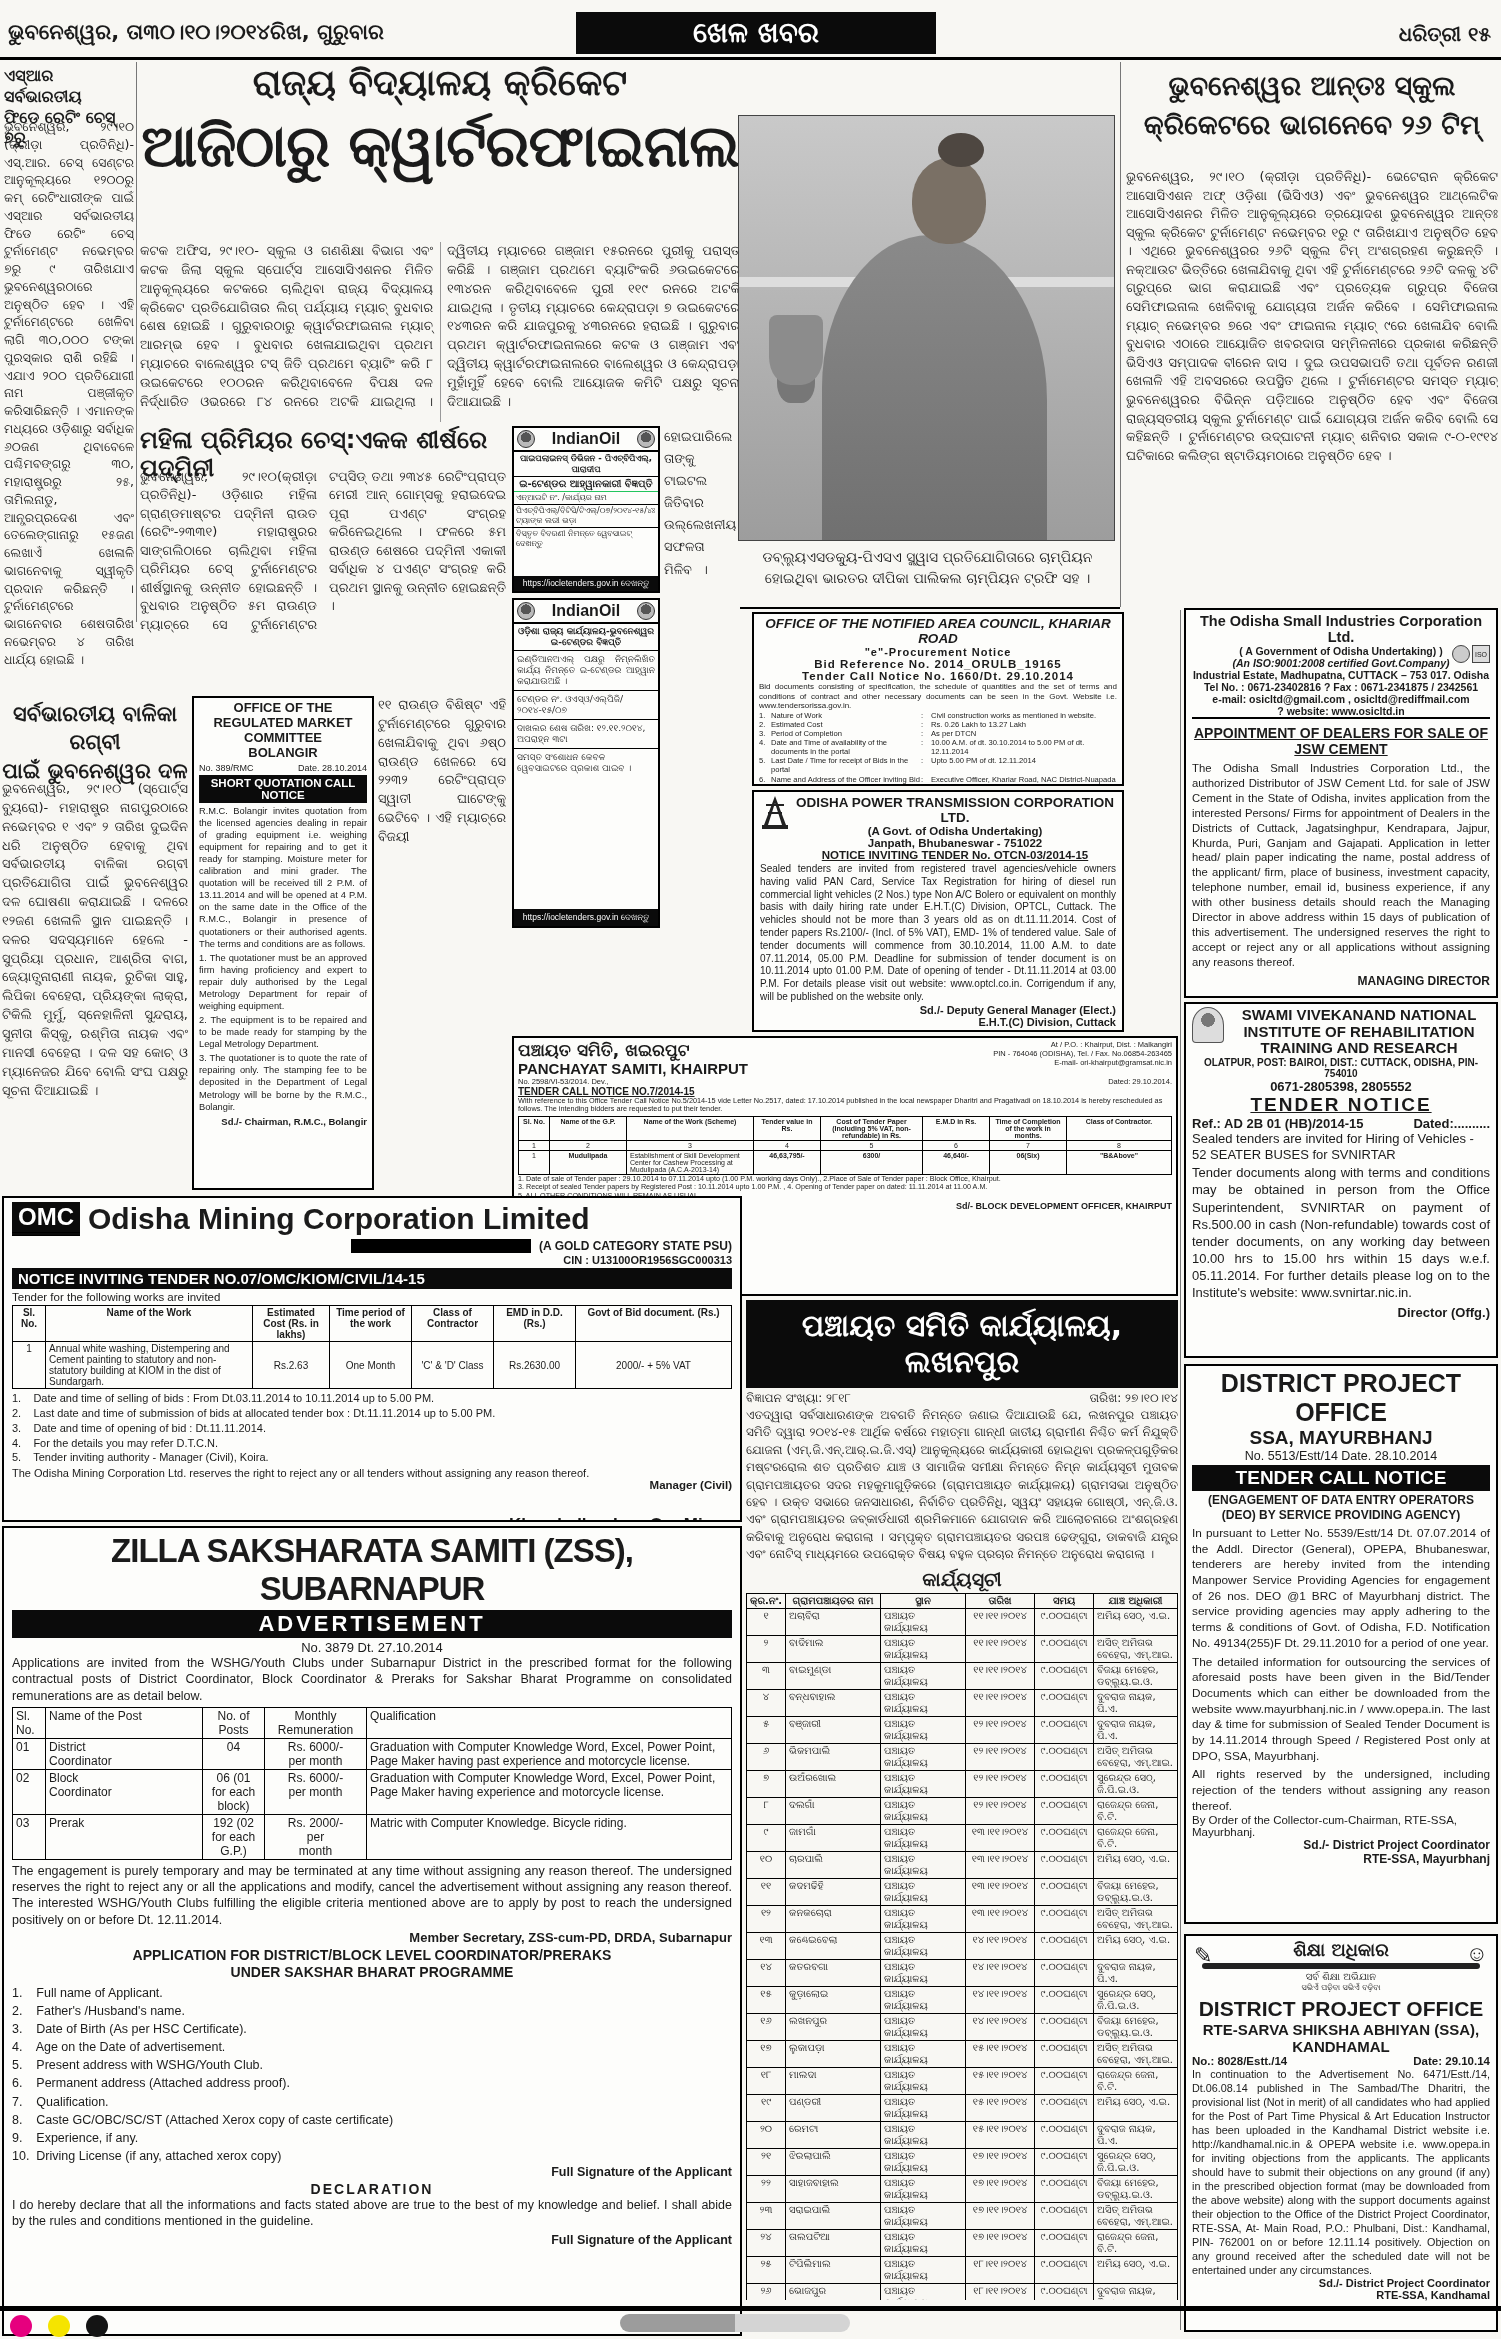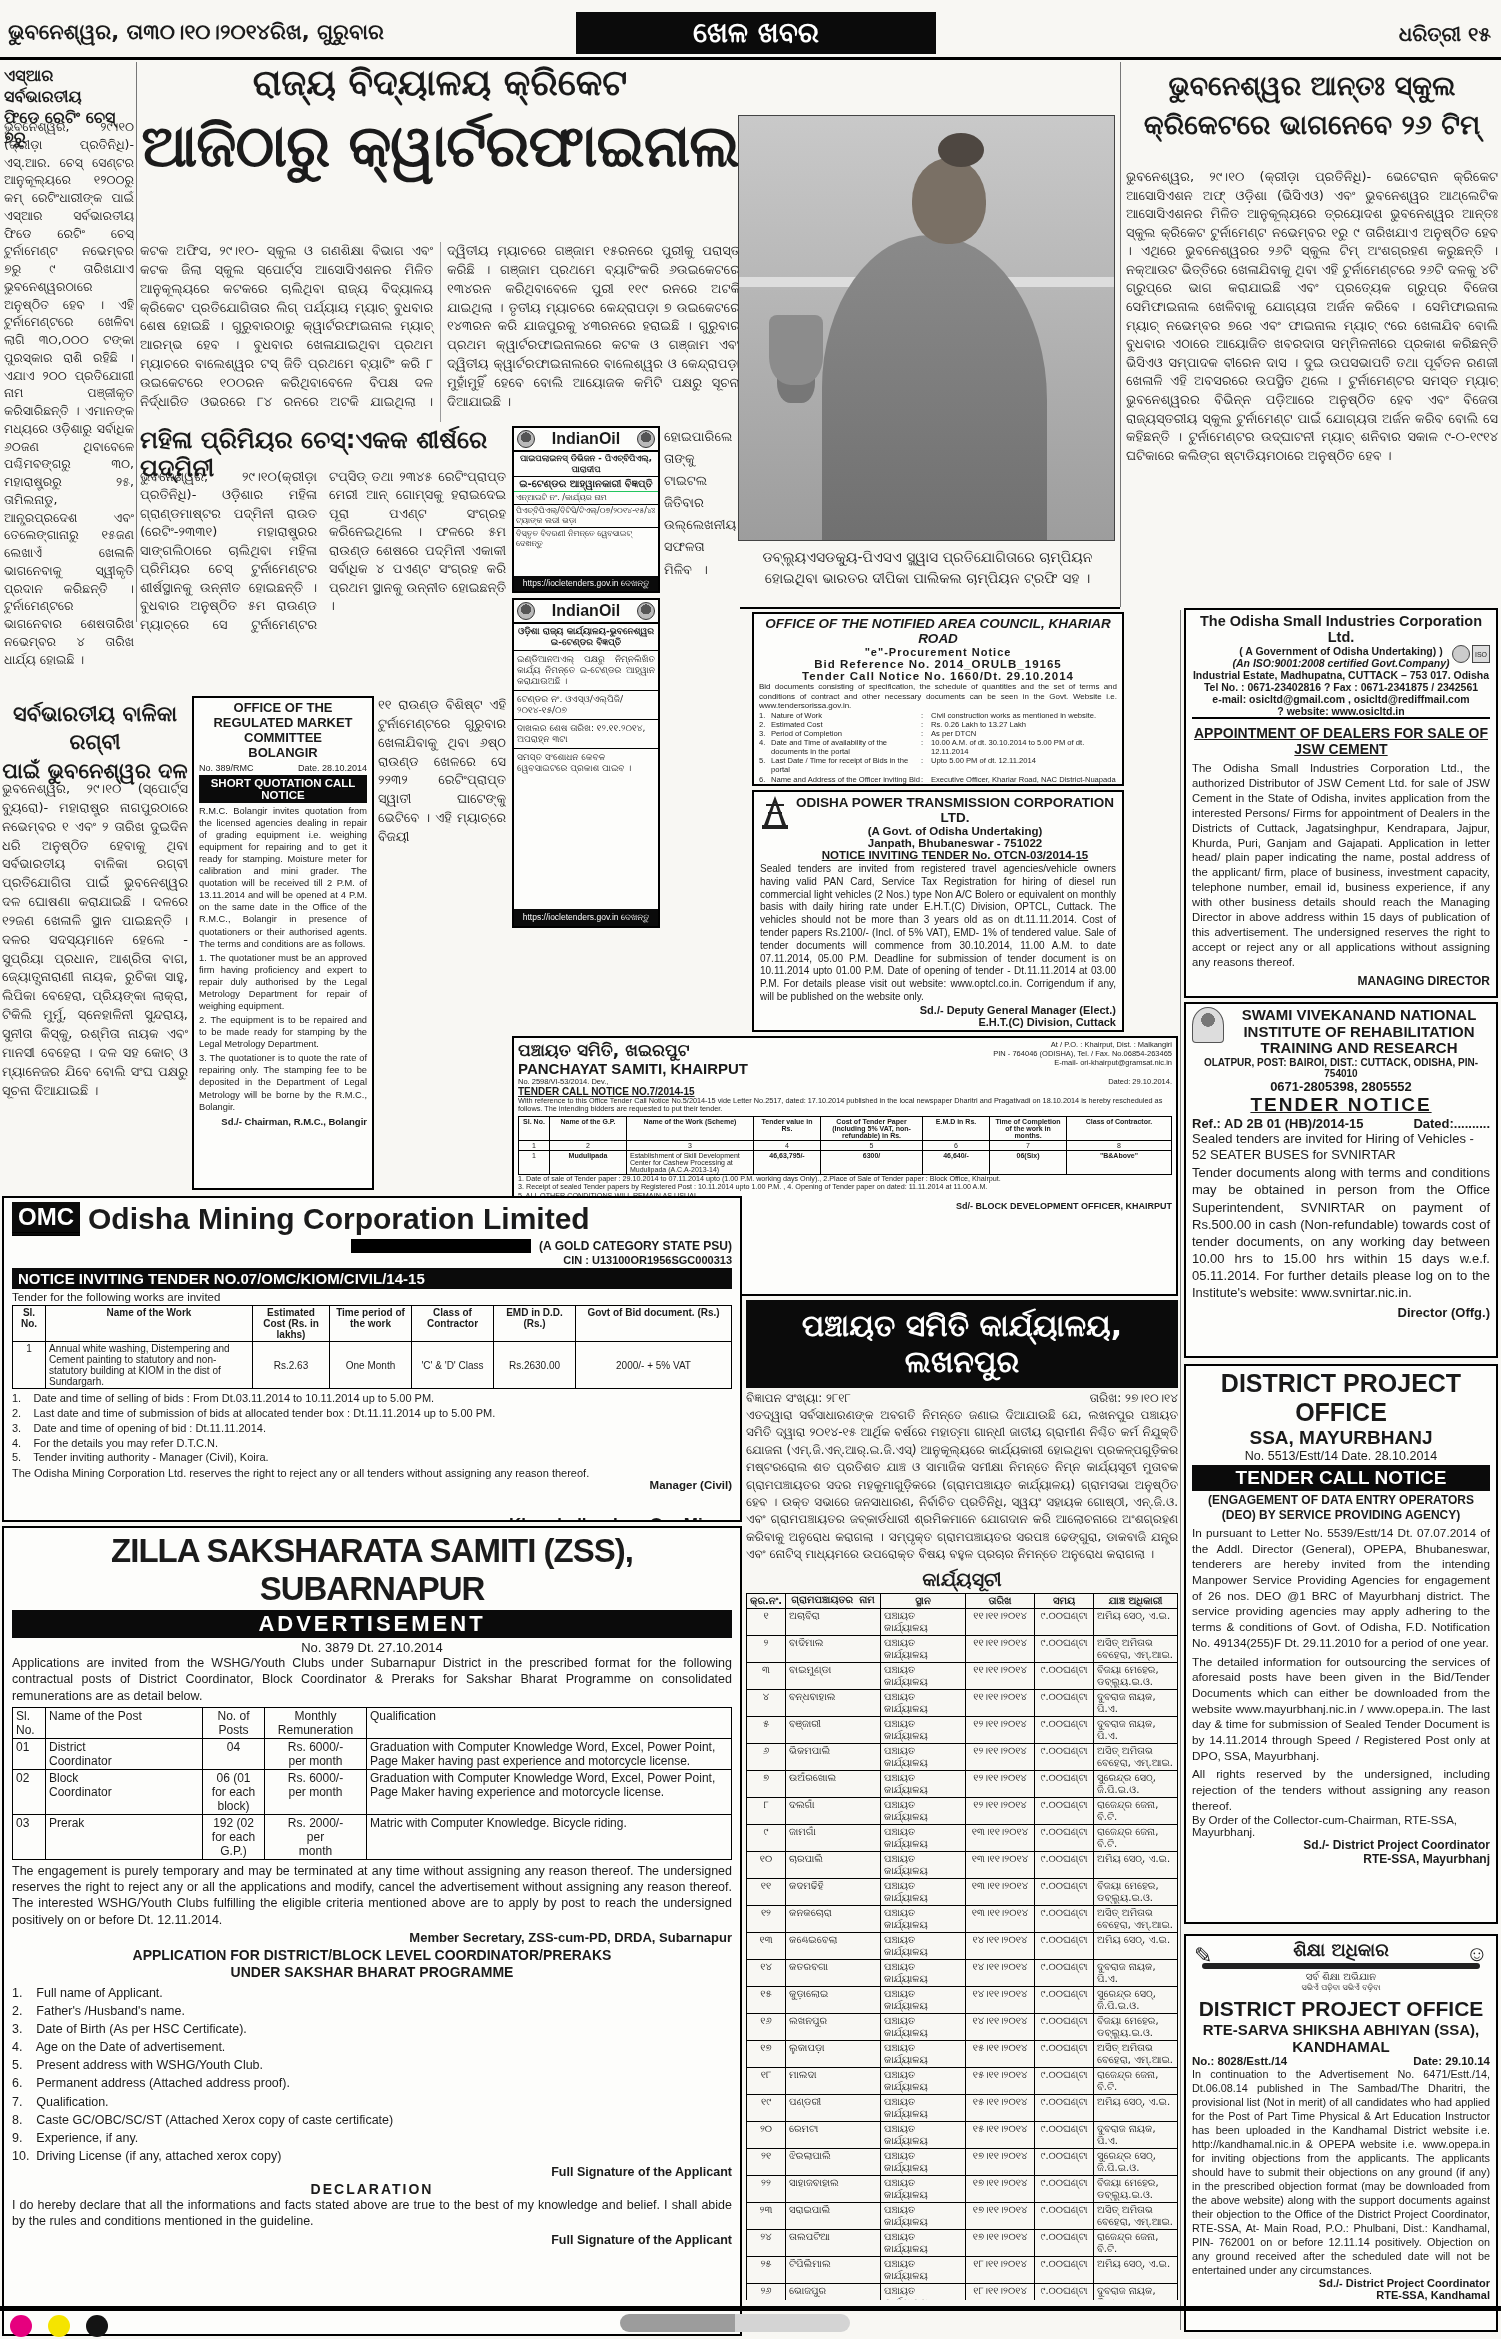--- a/index.html
+++ b/index.html
@@ -396,21 +396,21 @@
     <div style="display:flex;justify-content:space-between;margin-top:3px;" class="odia">
       <span style="font-size:12px;">ବିଜ୍ଞାପନ ସଂଖ୍ୟା: ୨୮୧୮</span>
       <span style="font-size:12px;">ତାରିଖ: ୨୭।୧୦।୧୪</span>
     </div>
     <div class="odia jt" style="font-size:12px;line-height:1.45;margin-top:2px;">ଏତଦ୍ୱାରା ସର୍ବସାଧାରଣଙ୍କ ଅବଗତି ନିମନ୍ତେ ଜଣାଇ ଦିଆଯାଉଛି ଯେ, ଲଖନପୁର ପଞ୍ଚାୟତ ସମିତି ଦ୍ୱାରା ୨୦୧୪-୧୫ ଆର୍ଥିକ ବର୍ଷରେ ମହାତ୍ମା ଗାନ୍ଧୀ ଜାତୀୟ ଗ୍ରାମୀଣ ନିଶ୍ଚିତ କର୍ମ ନିଯୁକ୍ତି ଯୋଜନା (ଏମ୍.ଜି.ଏନ୍.ଆର୍.ଇ.ଜି.ଏସ୍) ଆନୁକୂଲ୍ୟରେ କାର୍ଯ୍ୟକାରୀ ହୋଇଥିବା ପ୍ରକଳ୍ପଗୁଡ଼ିକର ମଷ୍ଟରରୋଲ ଶତ ପ୍ରତିଶତ ଯାଞ୍ଚ ଓ ସାମାଜିକ ସମୀକ୍ଷା ନିମନ୍ତେ ନିମ୍ନ କାର୍ଯ୍ୟସୂଚୀ ମୁତାବକ ଗ୍ରାମପଞ୍ଚାୟତର ସଦର ମହକୁମାଗୁଡ଼ିକରେ (ଗ୍ରାମପଞ୍ଚାୟତ କାର୍ଯ୍ୟାଳୟ) ଗ୍ରାମସଭା ଅନୁଷ୍ଠିତ ହେବ । ଉକ୍ତ ସଭାରେ ଜନସାଧାରଣ, ନିର୍ବାଚିତ ପ୍ରତିନିଧି, ସ୍ୱୟଂ ସହାୟକ ଗୋଷ୍ଠୀ, ଏନ୍.ଜି.ଓ. ଏବଂ ଗ୍ରାମପଞ୍ଚାୟତର ଜବ୍‌କାର୍ଡଧାରୀ ଶ୍ରମିକମାନେ ଯୋଗଦାନ କରି ଆଲୋଚନାରେ ଅଂଶଗ୍ରହଣ କରିବାକୁ ଅନୁରୋଧ କରାଗଲା । ସମ୍ପୃକ୍ତ ଗ୍ରାମପଞ୍ଚାୟତର ସରପଞ୍ଚ ଢେଙ୍ଗୁରା, ଡାକବାଜି ଯନ୍ତ୍ର ଏବଂ ନୋଟିସ୍ ମାଧ୍ୟମରେ ଉପରୋକ୍ତ ବିଷୟ ବହୁଳ ପ୍ରଚାର ନିମନ୍ତେ ଅନୁରୋଧ କରାଗଲା ।</div>
     <div class="odia b ctr" style="font-size:19px;margin:4px 0 2px;">କାର୍ଯ୍ୟସୂଚୀ</div>
     <table class="odia" style="font-size:10px;">
       <tbody>
           <tr>
         <th style="width:28px;">କ୍ର.ନଂ.</th>
-        <th style="width:88px;font-family:Liberation Mono, monospace;">ଗ୍ରାମପଞ୍ଚାୟତର ନାମ</th>
+        <th style="width:88px;">ଗ୍ରାମପଞ୍ଚାୟତର ନାମ</th>
         <th style="width:78px;">ସ୍ଥାନ</th>
         <th style="width:62px;">ତାରିଖ</th>
         <th style="width:52px;">ସମୟ</th>
         <th>ଯାଞ୍ଚ ଅଧିକାରୀ</th>
       </tr>
       </tbody>
         <tbody>
 
           <tr>
             <td class="ctr">୧</td>

